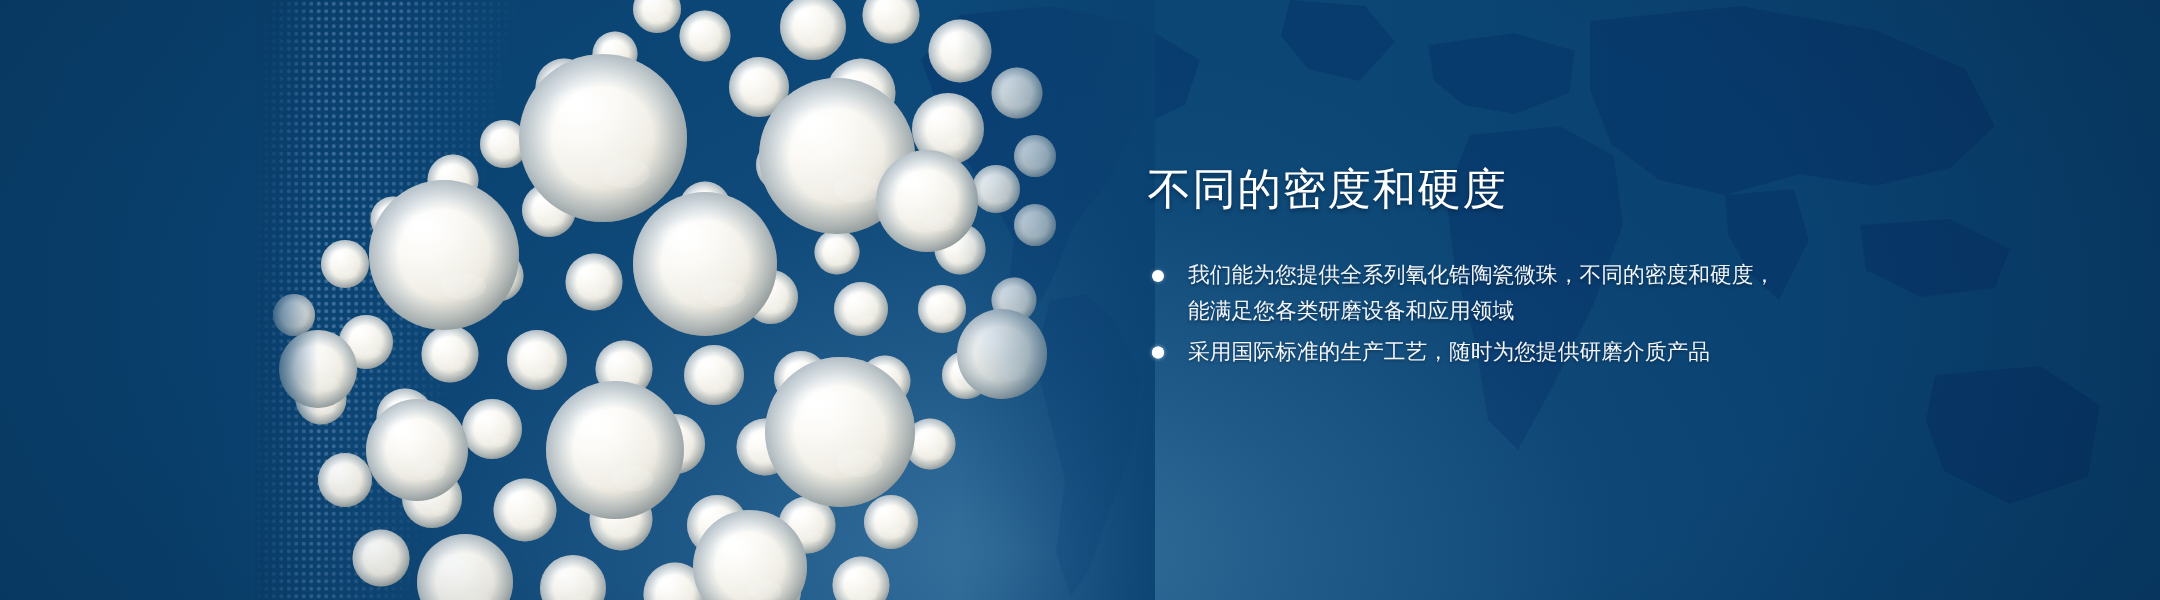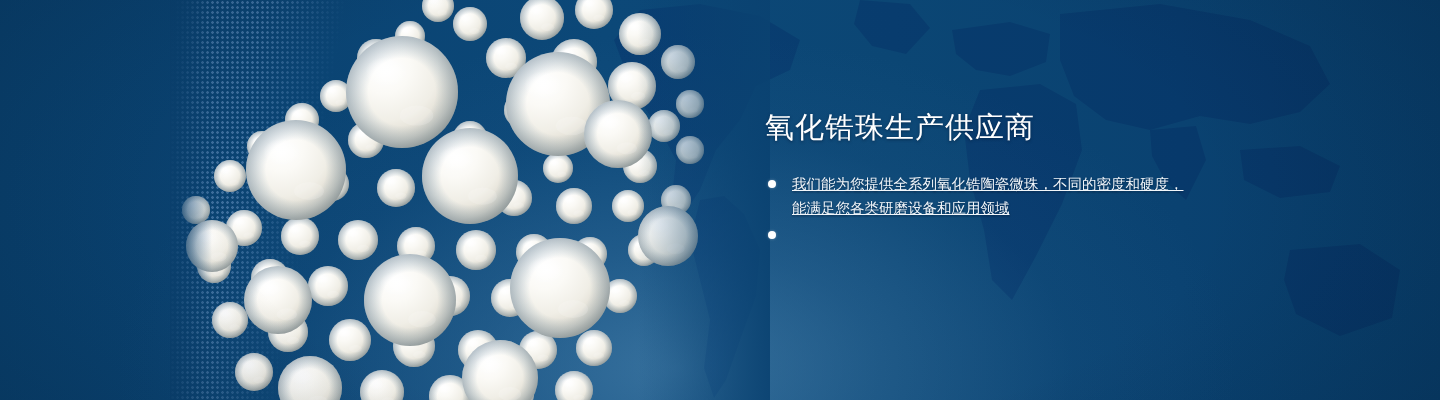--- a/index.html
+++ b/index.html
@@ -108,21 +108,20 @@
   }
   .bullets { list-style: none; margin: 0; padding: 0; }
   .bullet {
     position: relative;
     padding-left: 27px;
     color: #f2f6fa;
     font-size: 14.5px;
     line-height: 24px;
     margin-bottom: 3px;
     text-shadow: 0 1px 2px rgba(0,18,40,0.5);
-    text-decoration: underline;
   }
   .bullet .dot {
     position: absolute;
     left: 3px;
     top: 8px;
     width: 8px;
     height: 8px;
     border-radius: 50%;
     background: #ffffff;
     box-shadow: 0 0 3px rgba(255,255,255,0.35);
@@ -274,27 +273,31 @@
         </g>
       </svg>
     </div>
 
     <div class="photo-fade"></div>
   </div>
 
   <div class="bg-vignette"></div>
 
   <div class="copy">
-    <h1 class="headline">氧化锆珠生产供应商</h1>
+    <h1 class="headline">不同的密度和硬度</h1>
 
     <ul class="bullets">
       <li class="bullet">
         <span class="dot"></span>
         <span>我们能为您提供全系列氧化锆陶瓷微珠，不同的密度和硬度，</span>
         <span class="l2">能满足您各类研磨设备和应用领域</span>
       </li>
       <li class="bullet">
         <span class="dot"></span>
       </li>
+      <li class="bullet">
+        <span class="dot"></span>
+        <span>采用国际标准的生产工艺，随时为您提供研磨介质产品</span>
+      </li>
     </ul>
   </div>
 
 </div>
 
 </body></html>

